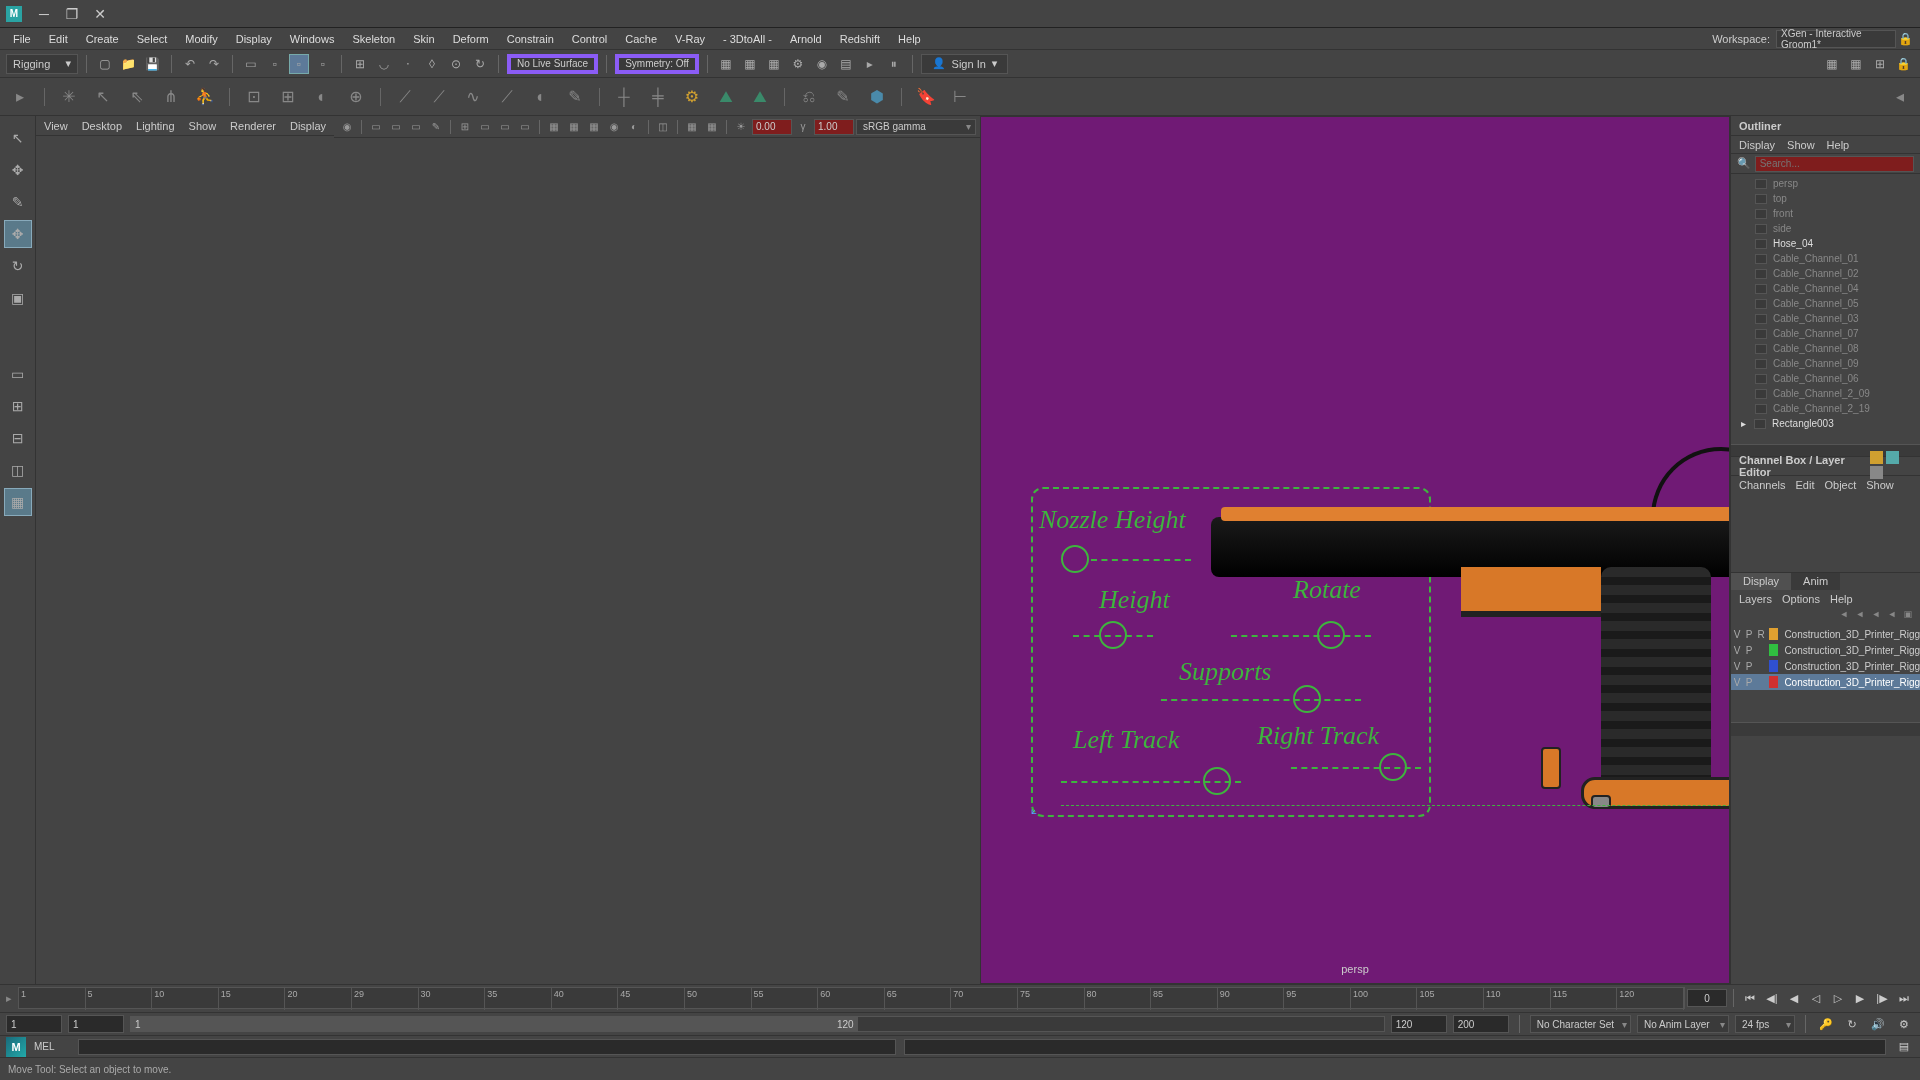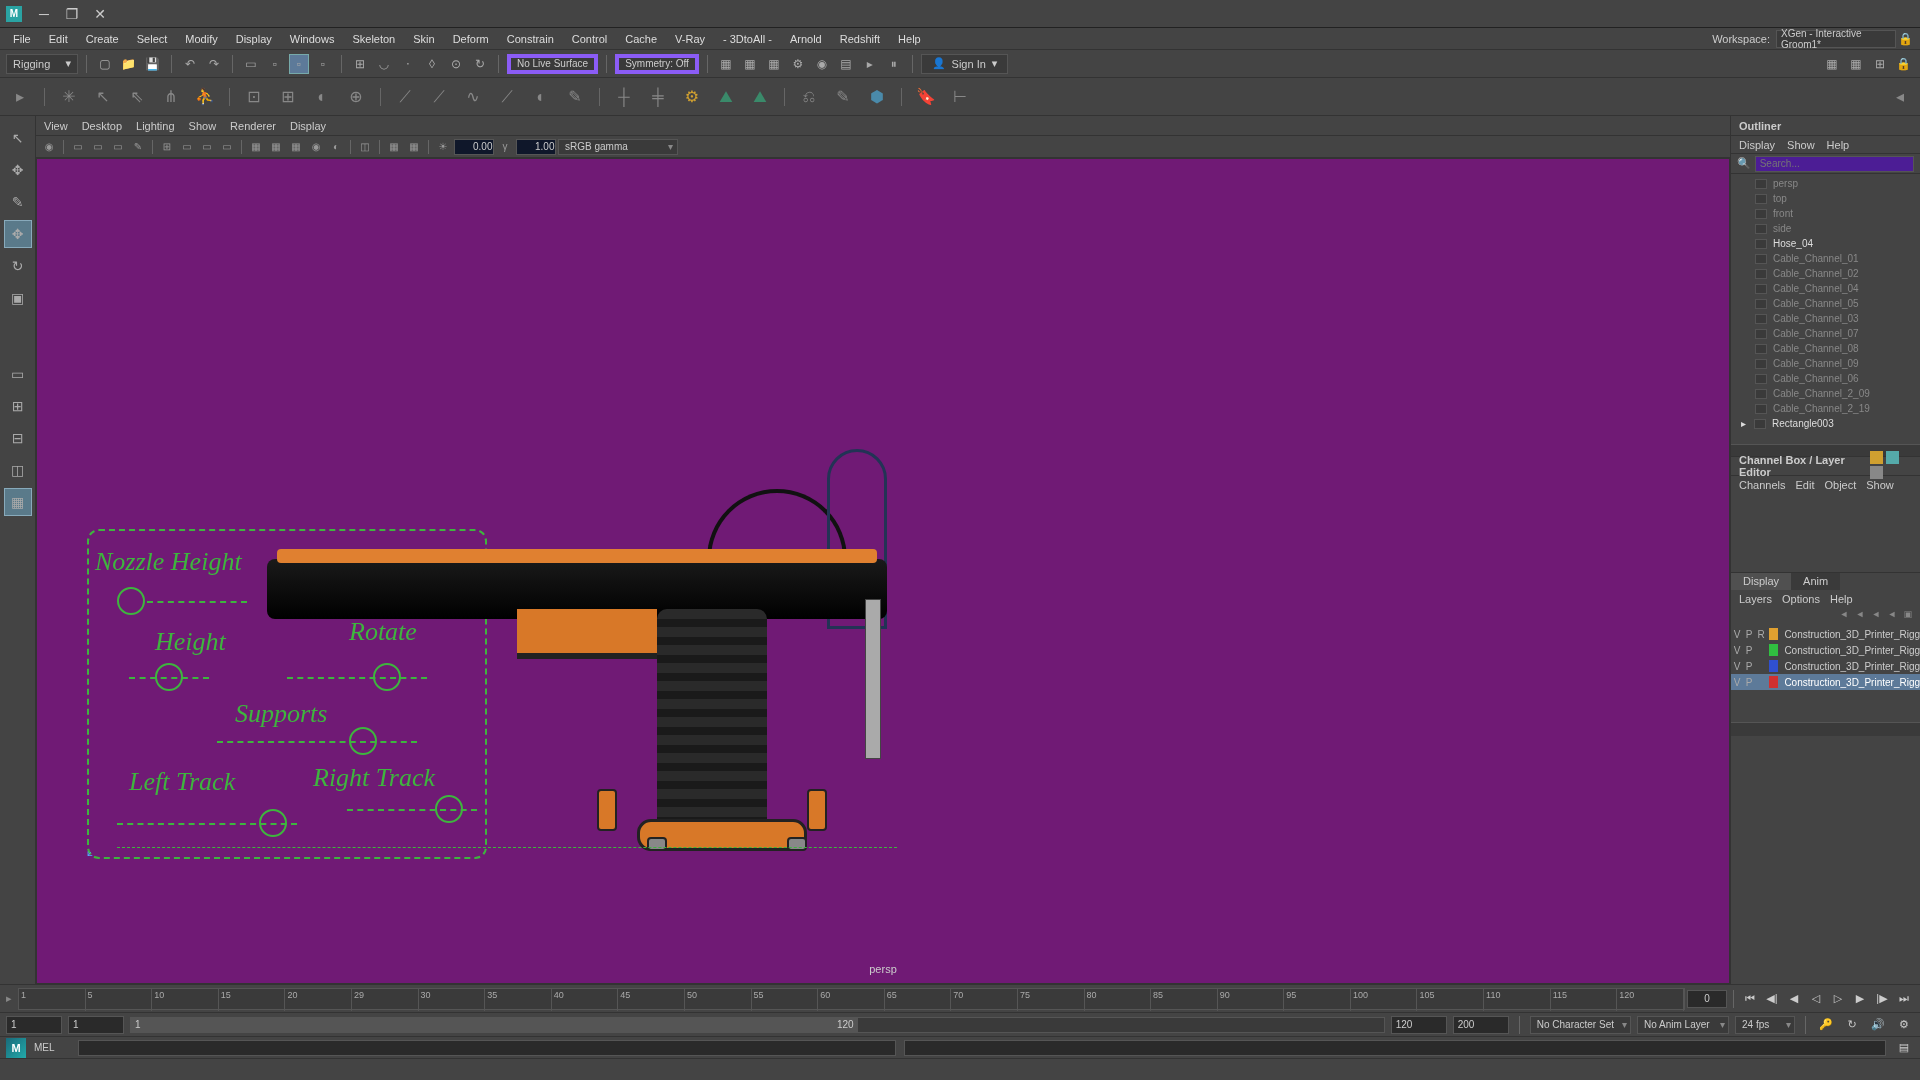--- a/index.html
+++ b/index.html
@@ -19,26 +19,26 @@
 .sh-ico.active{background:#5d7a99;border:1px solid #7aa}
 .sep{width:1px;height:18px;background:#666;margin:0 4px}
 .sh-drop{padding:0 6px;height:20px;background:#3a3a3a;border:4px solid #8b5cf6;display:flex;align-items:center;font-size:10px}
 .signin{height:20px;padding:0 10px;background:#3a3a3a;border:1px solid #555;display:flex;align-items:center;gap:6px;font-size:11px}
 .shelf2{height:38px;background:#444;display:flex;align-items:center;padding:0 6px;border-bottom:1px solid #333;gap:6px}
 .big-ico{width:28px;height:28px;display:flex;align-items:center;justify-content:center;font-size:16px;color:#888}
 .body{display:flex;height:calc(100% - 28px - 22px - 28px - 38px - 96px)}
 .toolbox{width:36px;background:#444;border-right:1px solid #333;display:flex;flex-direction:column;padding-top:8px;gap:4px;align-items:center}
 .tb-ico{width:28px;height:28px;display:flex;align-items:center;justify-content:center;color:#aaa;font-size:14px}
 .tb-ico.sel{background:#5a7a8a;border:1px solid #8ab}
-.viewport-wrap{flex:1;display:flex;flex-direction:column;background:#444}
+.viewport-wrap{flex:1;display:flex;flex-direction:row;background:#444}
 .panel-menu{height:20px;display:flex;align-items:center;padding:0 8px;gap:14px;background:#444;border-bottom:1px solid #333;font-size:11px}
 .panel-tb{height:22px;display:flex;align-items:center;padding:0 4px;gap:2px;background:#444;border-bottom:1px solid #333}
 .pt-ico{width:18px;height:18px;display:flex;align-items:center;justify-content:center;font-size:10px;color:#999}
 .pt-sep{width:1px;height:14px;background:#666;margin:0 3px}
-.pt-num{width:40px;height:16px;background:#0f172a;border:1px solid #555;font-size:10px;display:flex;align-items:center;padding:0 18px}
+.pt-num{width:40px;height:16px;background:#7f1d1d;border:1px solid #555;font-size:10px;display:flex;align-items:center;padding:0 3px}
 .pt-drop{height:16px;padding:0 20px 0 6px;background:#3a3a3a;border:1px solid #555;font-size:10px;display:flex;align-items:center;position:relative;min-width:120px}
 .pt-drop::after{content:"▾";position:absolute;right:4px;color:#888}
 .viewport{flex:1;background:#701a75;position:relative;overflow:hidden;border:1px solid #333}
 .vp-label{position:absolute;bottom:8px;left:50%;transform:translateX(-50%);font-size:11px;color:#ccc}
 .rig-box{position:absolute;left:50px;top:370px;width:400px;height:330px;border:2px dashed #3eb53e;border-radius:12px}
 .rig-txt{position:absolute;font-family:Georgia,serif;color:#3eb53e;font-size:26px;font-style:italic;white-space:nowrap}
 .rig-circ{position:absolute;width:28px;height:28px;border:2px solid #3eb53e;border-radius:50%}
 .rig-line{position:absolute;height:0;border-top:2px dashed #3eb53e}
 .model{position:absolute;left:450px;top:280px;width:440px;height:420px}
 .arm{position:absolute;left:-220px;top:120px;width:620px;height:60px;background:linear-gradient(#1a1a1a,#000);border-radius:8px}
@@ -51,21 +51,21 @@
 .nozzle-arm{position:absolute;left:340px;top:10px;width:60px;height:180px;border:3px solid #223355;border-radius:30px 30px 0 0}
 .nozzle{position:absolute;left:378px;top:160px;width:16px;height:160px;background:#aaa;border:1px solid #444}
 .hose{position:absolute;left:220px;top:50px;width:140px;height:80px;border:4px solid #111;border-bottom:none;border-radius:70px 70px 0 0}
 .ground{position:absolute;left:80px;top:688px;width:780px;height:0;border-top:1px dashed #3eb53e}
 .axis{position:absolute;left:50px;top:688px;font-size:10px;color:#5af}
 
 .right{width:190px;background:#444;border-left:1px solid #333;display:flex;flex-direction:column}
 .out-title{height:20px;padding:0 8px;display:flex;align-items:center;font-size:11px;font-weight:bold;color:#ccc;border-bottom:1px solid #333}
 .out-menu{height:18px;display:flex;align-items:center;gap:12px;padding:0 8px;font-size:11px;border-bottom:1px solid #333}
 .out-search{height:20px;display:flex;align-items:center;padding:0 6px;border-bottom:1px solid #333}
-.out-search input{flex:1;background:#4c1d95;border:1px solid #555;color:#aaa;height:16px;font-size:10px;padding:0 4px}
+.out-search input{flex:1;background:#7f1d1d;border:1px solid #555;color:#aaa;height:16px;font-size:10px;padding:0 4px}
 .out-list{flex:1;overflow-y:auto;padding:2px 0;max-height:270px}
 .out-item{height:15px;display:flex;align-items:center;padding:0 6px 0 24px;font-size:10px;color:#888;gap:6px}
 .out-item.act{color:#ddd}
 .out-ico{width:12px;height:10px;background:#3a3a3a;border:1px solid #555}
 .out-scroll-h{height:12px;background:#3a3a3a;border-top:1px solid #555}
 .cb-title{height:20px;padding:0 8px;display:flex;align-items:center;font-size:11px;font-weight:bold;border-top:1px solid #333;border-bottom:1px solid #333;justify-content:space-between}
 .cb-menu{height:18px;display:flex;align-items:center;gap:10px;padding:0 8px;font-size:11px}
 .cb-body{height:78px;background:#444}
 .dl-tabs{height:18px;display:flex;border-top:1px solid #333}
 .dl-tab{padding:2px 12px;font-size:11px;background:#3a3a3a}
@@ -583,13 +583,16 @@
     <div class="play-btn">🔊</div>
     <div class="play-btn">⚙</div>
   </div>
   <div class="cmdline">
     <div class="maya-logo">M</div>
     <div class="cmd-label">MEL</div>
     <div class="cmd-in"></div>
     <div class="cmd-in" style="flex:1.2"></div>
     <div class="play-btn">▤</div>
   </div>
+  <div class="status">
+    <div class="status-txt">Move Tool: Select an object to move.</div>
+  </div>
 </div>
 
 </body></html>

